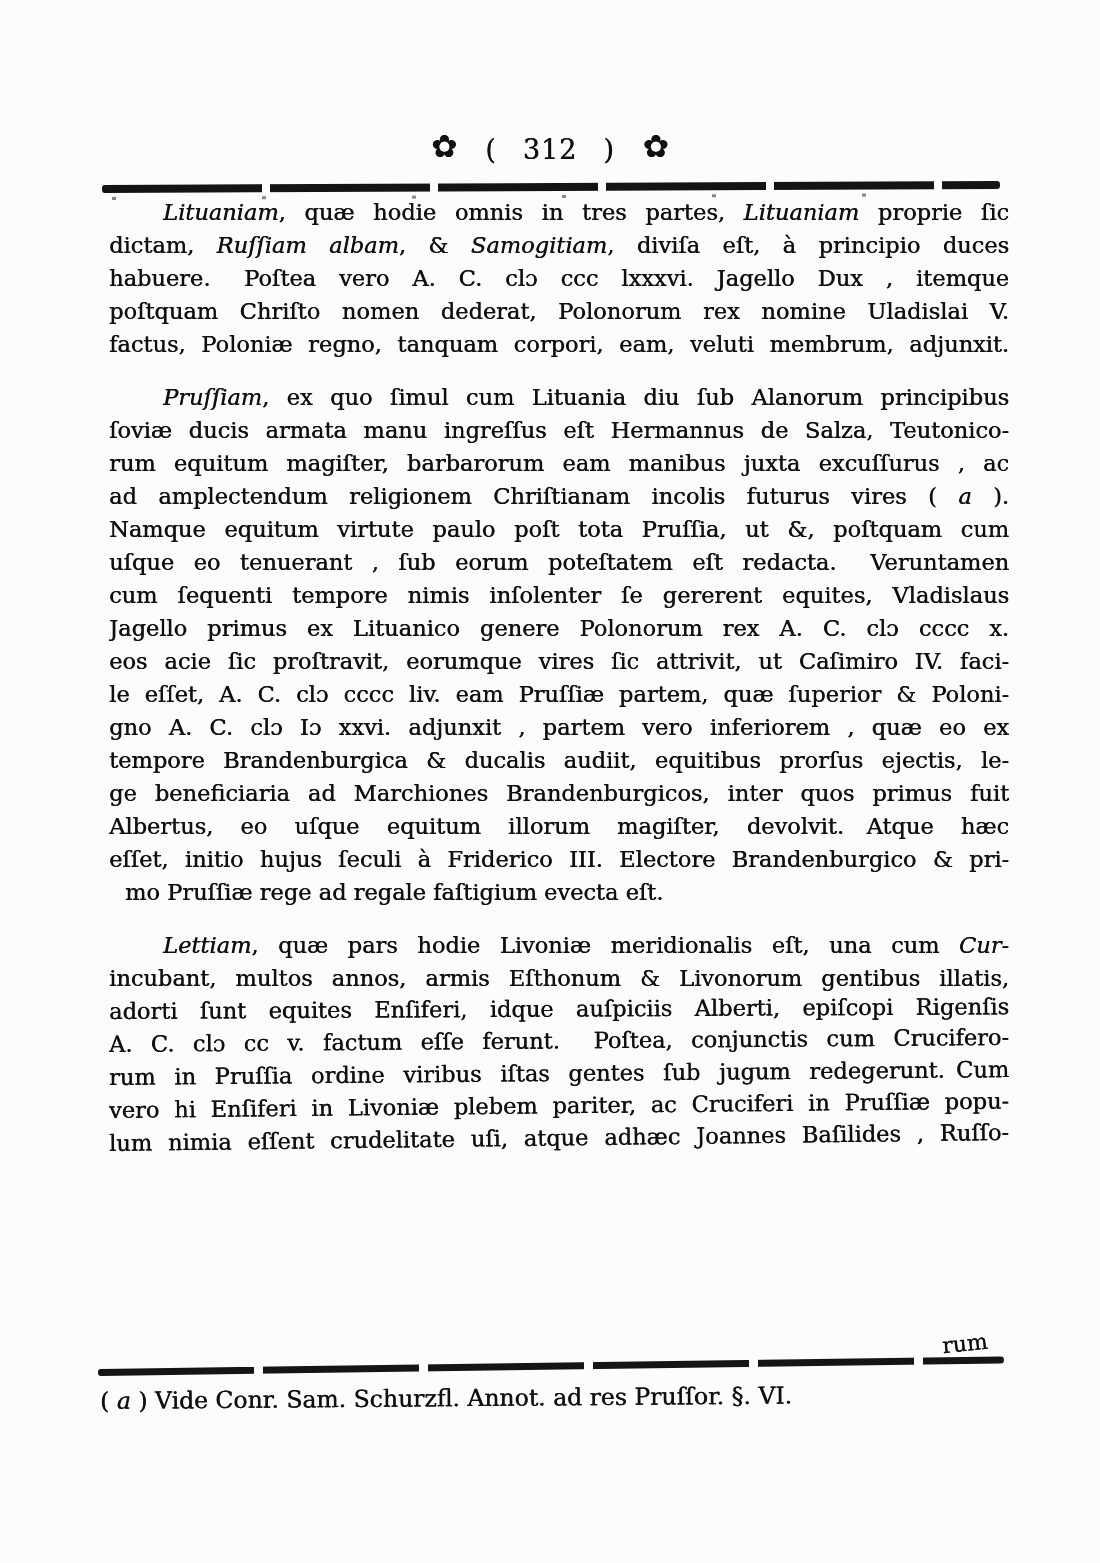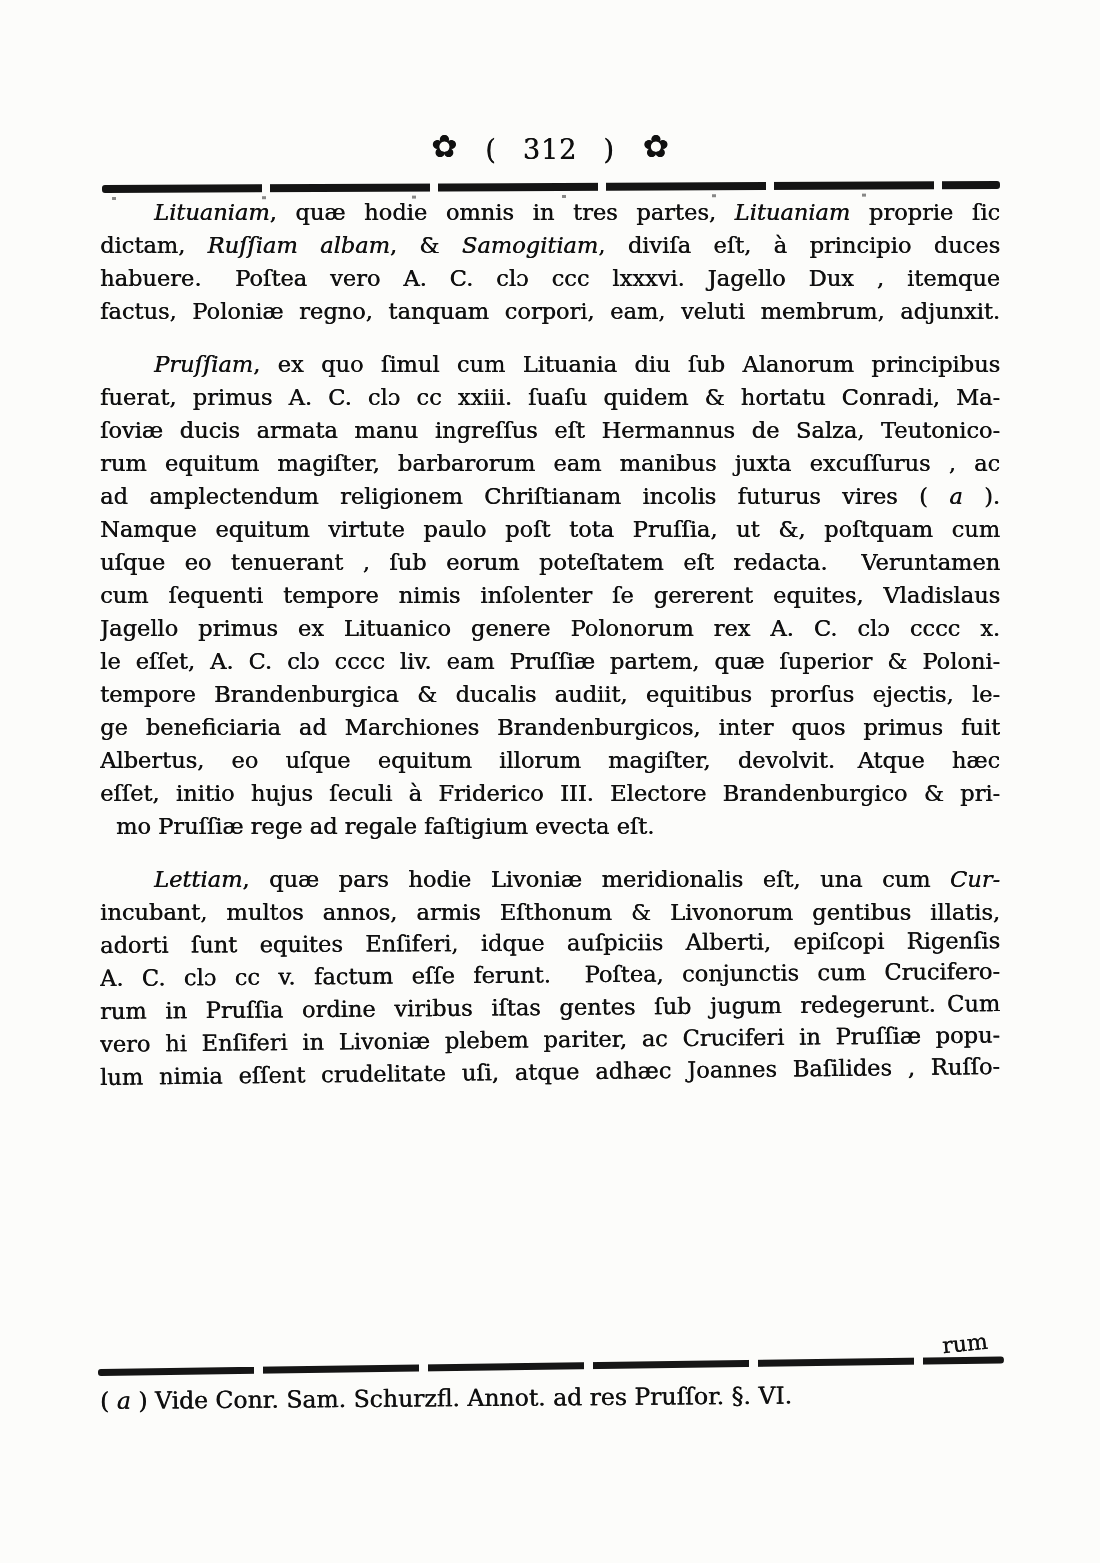--- a/index.html
+++ b/index.html
@@ -38,21 +38,21 @@
     background: repeating-linear-gradient(90deg, rgba(20,20,20,.5) 0 4px, transparent 4px 150px);
   }
   .rule-foot {
     position: absolute; left: 98px; top: 1369px; width: 906px; height: 7px;
     transform: rotate(-0.8deg); transform-origin: left center; border-radius: 3px;
     background: repeating-linear-gradient(90deg, #151515 0 156px, rgba(0,0,0,0) 156px 165px);
   }
 
   
   .text-column {
-    position: absolute; left: 100px; top: 196px; width: 900px;
+    position: absolute; left: 109px; top: 196px; width: 900px;
     font-size: 22.5px; line-height: 33px;
     text-shadow: 0.45px 0 0 currentColor;
   }
   .para { margin: 0 0 20px 0; }
   .para:last-child { margin-bottom: 0; }
   .line {
     text-align: justify; text-align-last: justify;
     height: 33px; overflow: hidden;
   }
   .line.partial { text-align-last: left; margin-left: 16px; }
@@ -95,33 +95,35 @@
     <span class="ornament">✿</span>
   </div>
 
   <div class="rule-top"></div>
 
   <div class="text-column" id="text-column">
       <div class="para">
         <div class="line first"><em>Lituaniam</em><span>, quæ hodie omnis in tres partes, </span><em>Lituaniam</em><span> proprie ſic</span></div>
         <div class="line"><span>dictam, </span><em>Ruſſiam albam</em><span>, &amp; </span><em>Samogitiam</em><span>, diviſa eſt, à principio duces</span></div>
         <div class="line"><span>habuere.   Poſtea vero A. C. clɔ ccc lxxxvi. Jagello Dux , itemque</span></div>
+        <div class="line"><span>poſtquam Chriſto nomen dederat, Polonorum rex nomine Uladislai V.</span></div>
         <div class="line"><span>factus, Poloniæ regno, tanquam corpori, eam, veluti membrum, adjunxit.</span></div>
       </div>
       <div class="para">
         <div class="line first"><em>Pruſſiam</em><span>, ex quo ſimul cum Lituania diu ſub Alanorum principibus</span></div>
-        <div class="line"><span>fuerat, primus A. C. clɔ cc xxiii. ſuaſu quidem &amp; hortatu Conradi, Ma-</span></div>
         <div class="line"><span>ſoviæ ducis armata manu ingreſſus eſt Hermannus de Salza, Teutonico-</span></div>
         <div class="line"><span>rum equitum magiſter, barbarorum eam manibus juxta excuſſurus , ac</span></div>
         <div class="line"><span>ad amplectendum religionem Chriſtianam incolis futurus vires ( </span><em>a</em><span> ).</span></div>
         <div class="line"><span>Namque equitum virtute paulo poſt tota Pruſſia, ut &amp;, poſtquam cum</span></div>
         <div class="line"><span>uſque eo tenuerant , ſub eorum poteſtatem eſt redacta.   Veruntamen</span></div>
         <div class="line"><span>cum ſequenti tempore nimis inſolenter ſe gererent equites, Vladislaus</span></div>
         <div class="line"><span>Jagello primus ex Lituanico genere Polonorum rex A. C. clɔ cccc x.</span></div>
+        <div class="line"><span>eos acie ſic proſtravit, eorumque vires ſic attrivit, ut Caſimiro IV. faci-</span></div>
         <div class="line"><span>le eſſet, A. C. clɔ cccc liv. eam Pruſſiæ partem, quæ ſuperior &amp; Poloni-</span></div>
+        <div class="line"><span>gno A. C. clɔ Iɔ xxvi. adjunxit , partem vero inferiorem , quæ eo ex</span></div>
         <div class="line"><span>tempore Brandenburgica &amp; ducalis audiit, equitibus prorſus ejectis, le-</span></div>
         <div class="line"><span>ge beneficiaria ad Marchiones Brandenburgicos, inter quos primus fuit</span></div>
         <div class="line"><span>Albertus, eo uſque equitum illorum magiſter, devolvit.  Atque hæc</span></div>
         <div class="line"><span>eſſet, initio hujus ſeculi à Friderico III. Electore Brandenburgico &amp; pri-</span></div>
         <div class="line partial"><span>mo Pruſſiæ rege ad regale faſtigium evecta eſt.</span></div>
       </div>
       <div class="para para-lettia">
         <div class="line first"><em>Lettiam</em><span>, quæ pars hodie Livoniæ meridionalis eſt, una cum </span><em>Cur-</em></div>
         <div class="line"><span>incubant, multos annos, armis Eſthonum &amp; Livonorum gentibus illatis,</span></div>
         <div class="line"><span>adorti ſunt equites Enſiferi, idque auſpiciis Alberti, epiſcopi Rigenſis</span></div>

